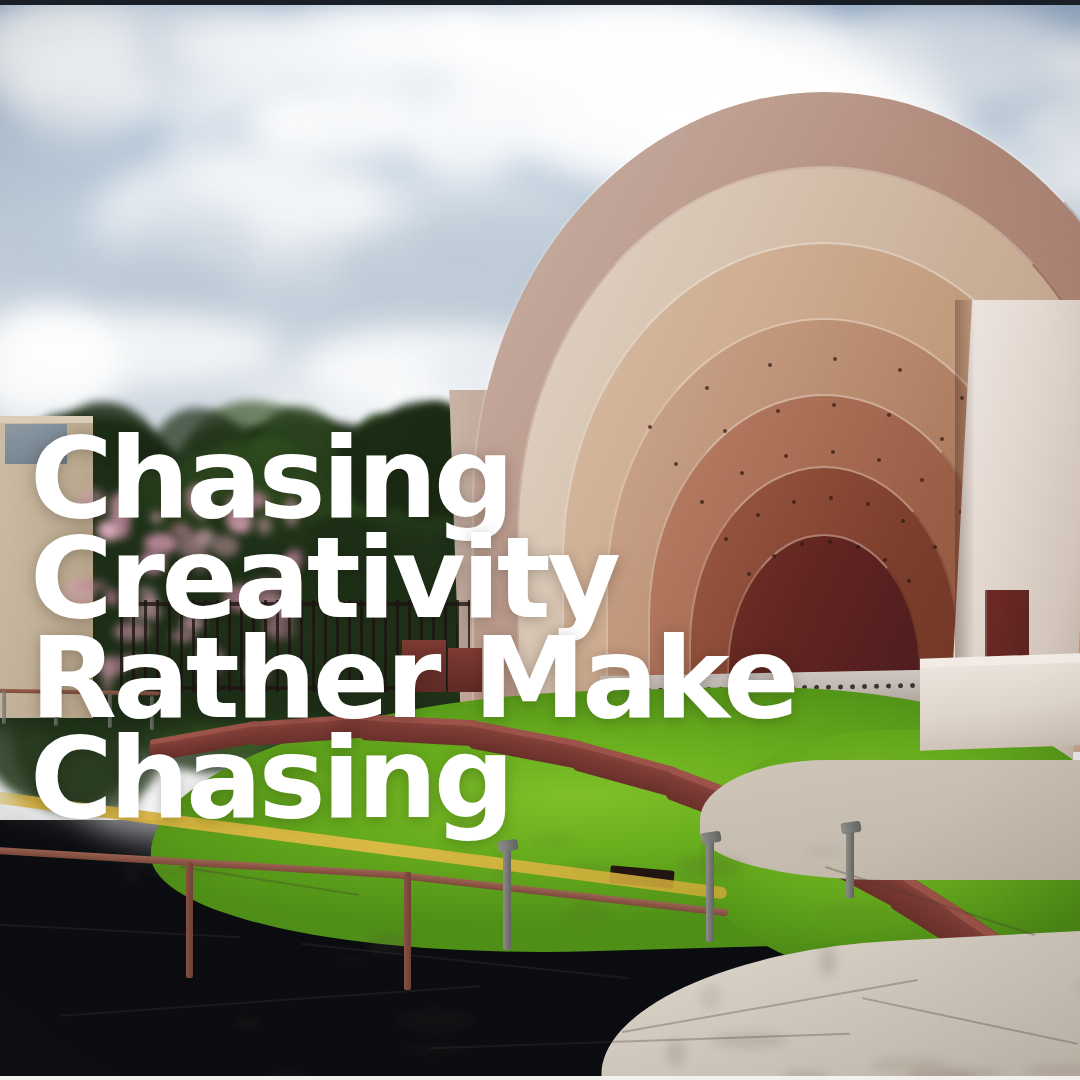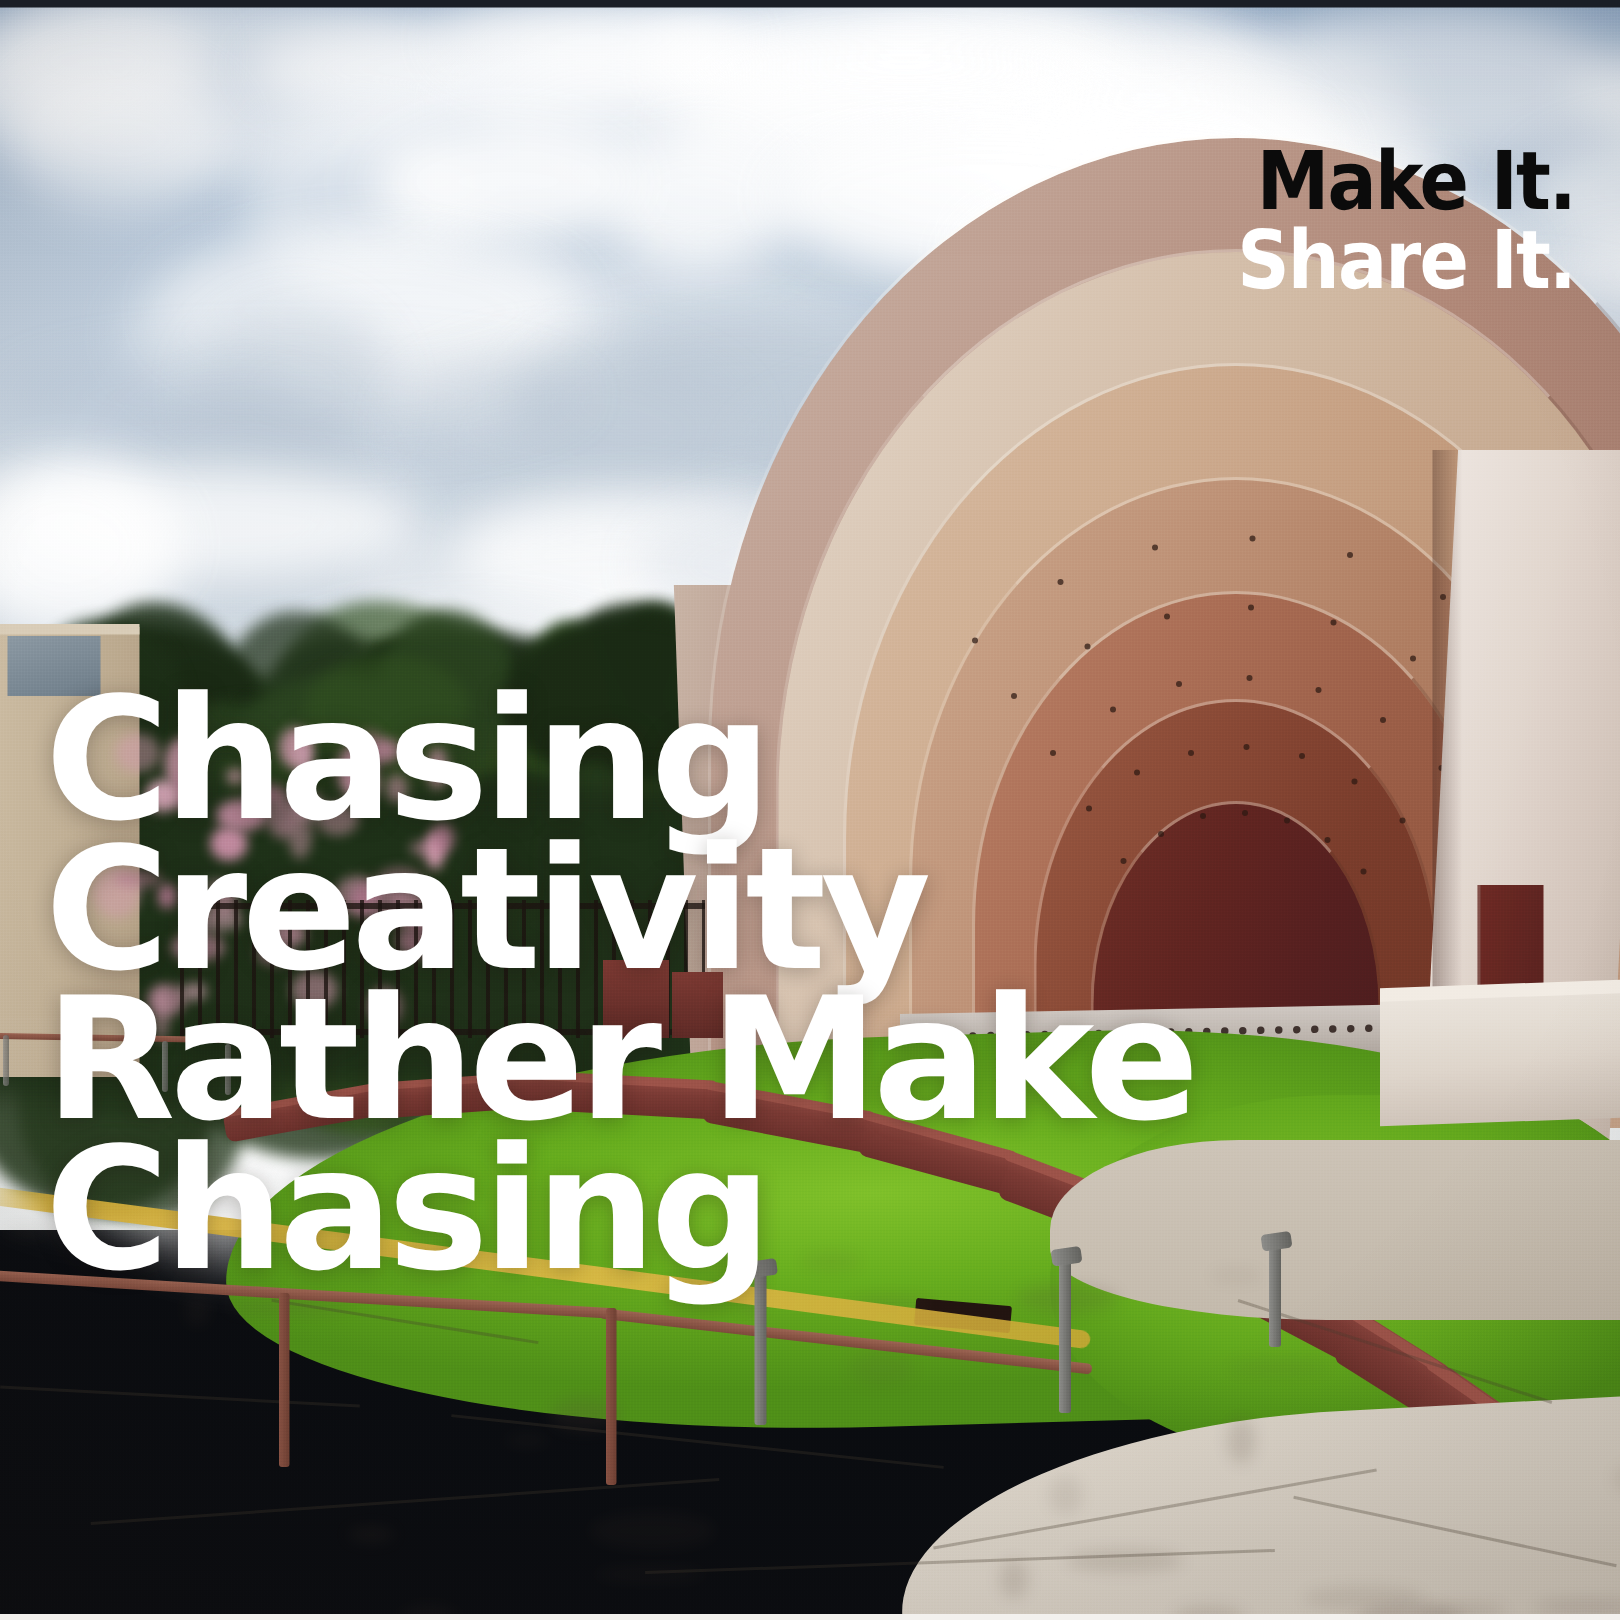--- a/index.html
+++ b/index.html
@@ -242,21 +242,21 @@
     font-weight:800;
     font-size:54px;
     font-family:"DejaVu Sans","Liberation Sans",sans-serif;
     font-stretch:condensed;
   }
   .logo-line1{color:#0b0b0b;display:block;}
   .logo-line2{color:#ffffff;display:block;margin-top:2px;}
 
   .headline{
     position:absolute;
-    left:30px;top:456px;
+    left:30px;top:428px;
     z-index:50;
     color:#ffffff;
     font-weight:800;
     font-size:113px;
     line-height:.885;
     letter-spacing:-.033em;
     font-family:"DejaVu Sans","Liberation Sans",sans-serif;
     text-shadow:0 2px 14px rgba(25,15,10,.26);
   }
   .headline span{display:block;}
@@ -741,24 +741,20 @@
         <div class="rail-post-grey" style="left: 2px; top: 690px; width: 4px; height: 34px; opacity: 0.75;"></div>
         <div class="rail-post-grey" style="left: 54px; top: 692px; width: 4px; height: 34px; opacity: 0.75;"></div>
         <div class="rail-post-grey" style="left: 108px; top: 694px; width: 4px; height: 34px; opacity: 0.75;"></div>
         <div class="rail-post-grey" style="left: 150px; top: 696px; width: 4px; height: 34px; opacity: 0.75;"></div>
       </div>
 
     <div class="grade"></div>
     <div class="grain"></div>
   </div>
 
-  <div class="logo">
-    <span class="logo-line1">Make It.</span>
-    <span class="logo-line2">Share It.</span>
-  </div>
 
   <div class="headline">
     <span>Chasing</span>
     <span>Creativity</span>
     <span>Rather Make</span>
     <span>Chasing</span>
   </div>
 
   <div class="top-bar"></div>
   <div class="bot-bar"></div>

